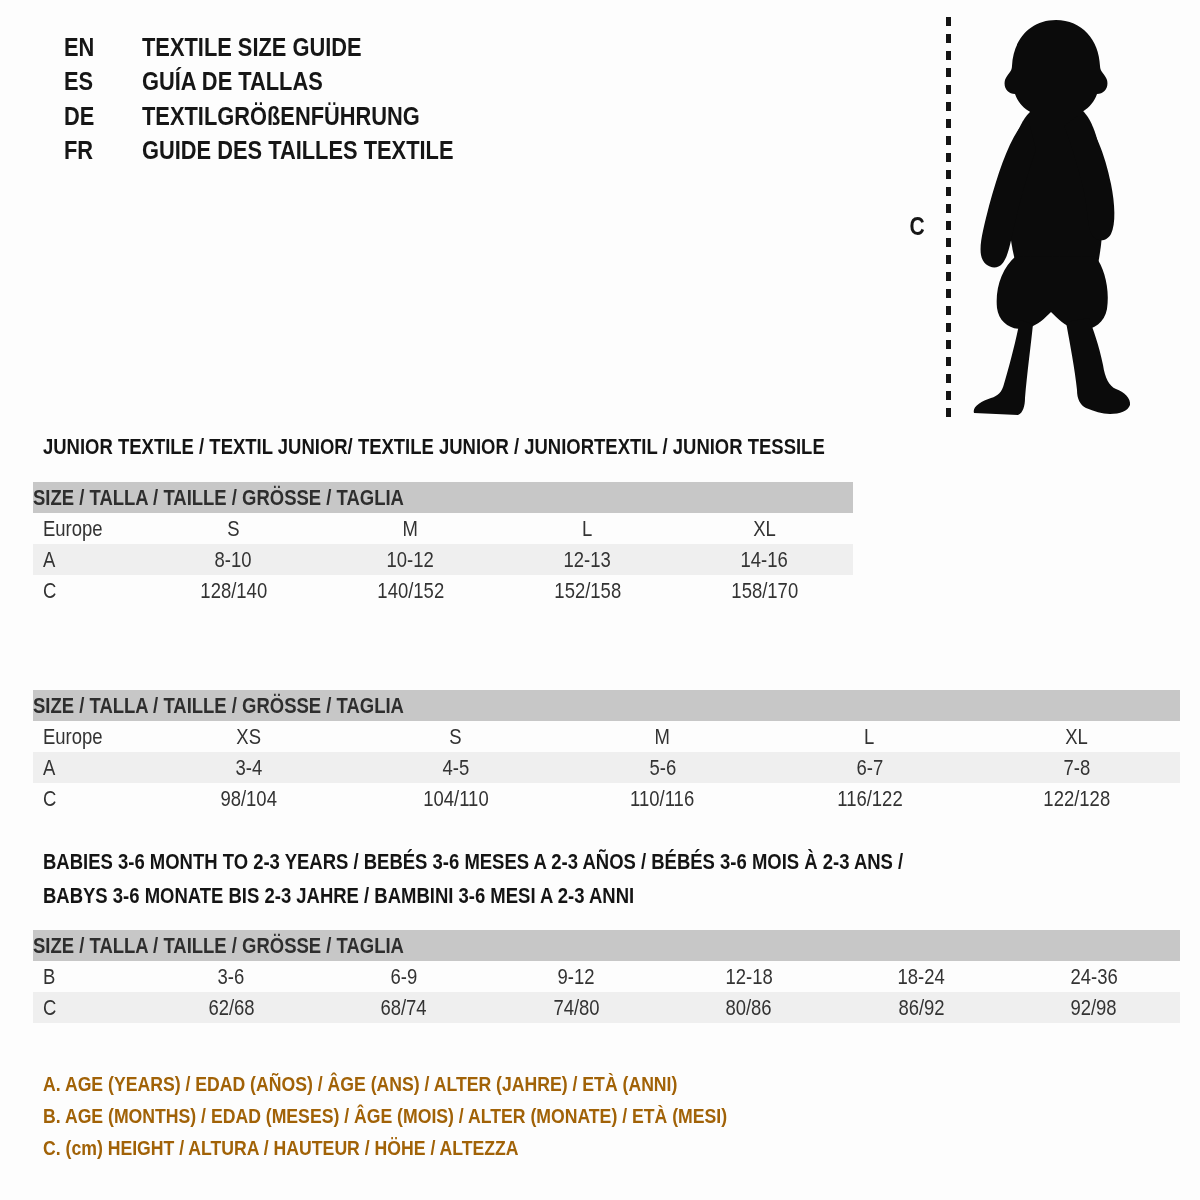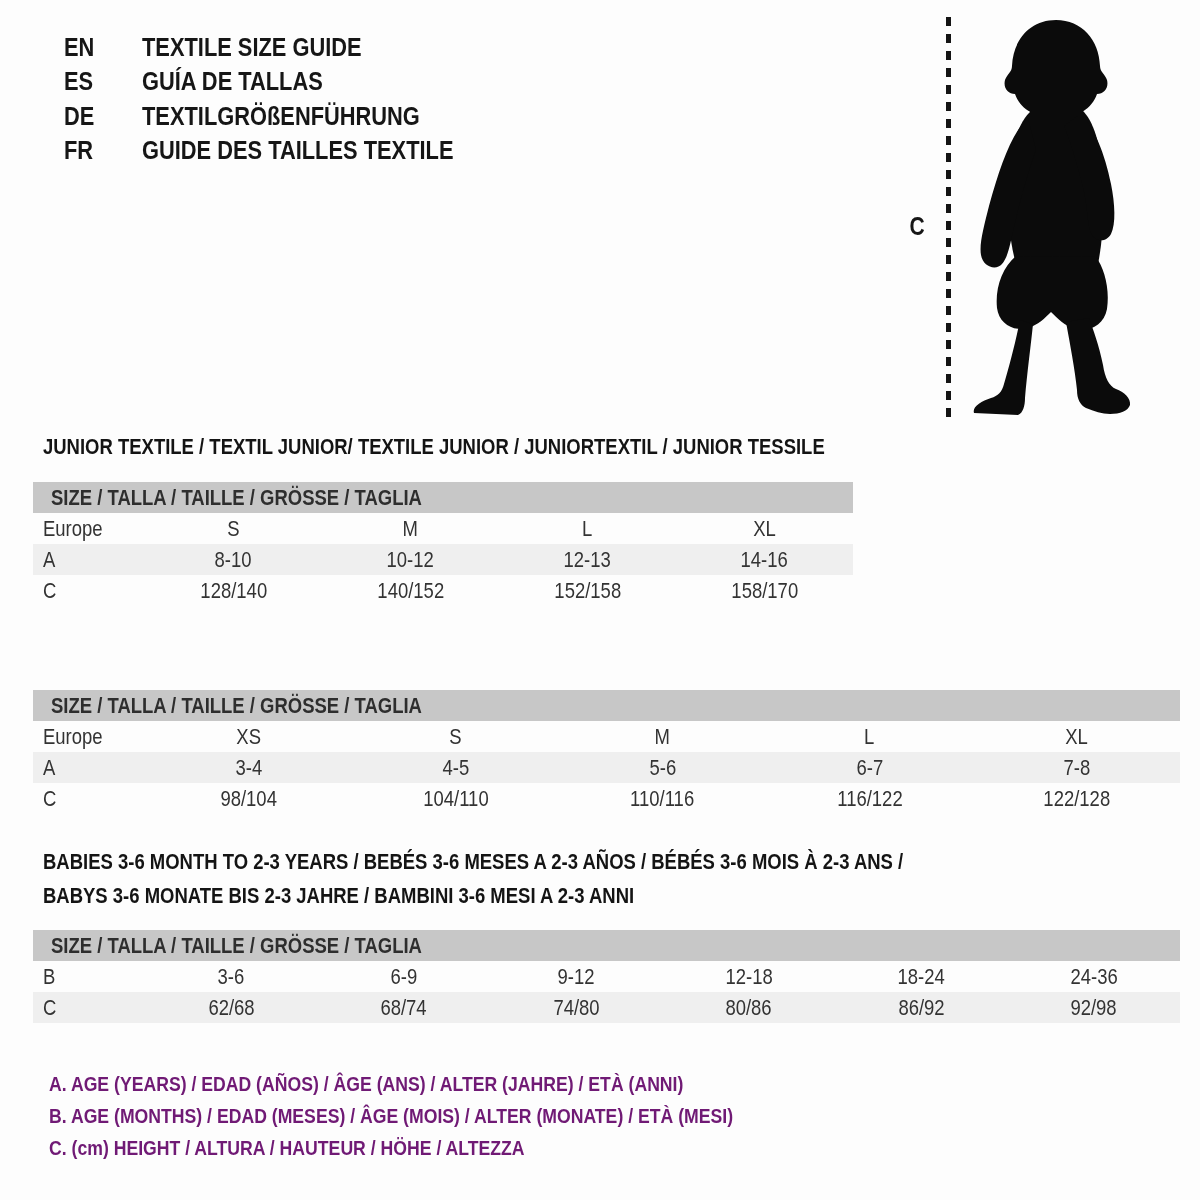--- a/index.html
+++ b/index.html
@@ -40,32 +40,32 @@
   
   .sec-title{position:absolute;left:43px;font-weight:700;font-size:22px;color:#141414;text-align:right;}
   .sec-title .sub{font-size:14px;vertical-align:-5px;}
 
   
   .sg-table{position:absolute;left:33px;font-size:22px;color:var(--table-ink);}
   .w-junior{width:820px;}
   .w-wide{width:1147px;}
   .thead{
     height:31px;line-height:31px;background:var(--header-bg);
-    padding-left:18px;font-weight:700;color:#2e2e2e;font-size:22px;
+    padding-left:0;font-weight:700;color:#2e2e2e;font-size:22px;
   }
   .trow{display:flex;height:31px;align-items:center;text-decoration:underline;}
   .trow.shaded{background:var(--alt-bg);}
   .tlabel{width:112px;padding-left:10px;text-align:left;}
   .tcell{flex:1;text-align:center;}
 
   
   .babies-line{position:absolute;left:43px;font-weight:700;font-size:22px;color:#141414;}
 
   
-  .footnote{position:absolute;left:49px;font-weight:700;font-size:21px;color:#701a75;}
+  .footnote{position:absolute;left:43px;font-weight:700;font-size:21px;color:#a16207;}
 </style>
 </head>
 <body>
 
 <div class="page">
 
   <div class="langs">
     <div class="lang-row">
       <span class="lang-code"><span class="cx">EN</span></span>
       <span class="cx">TEXTILE SIZE GUIDE</span>

